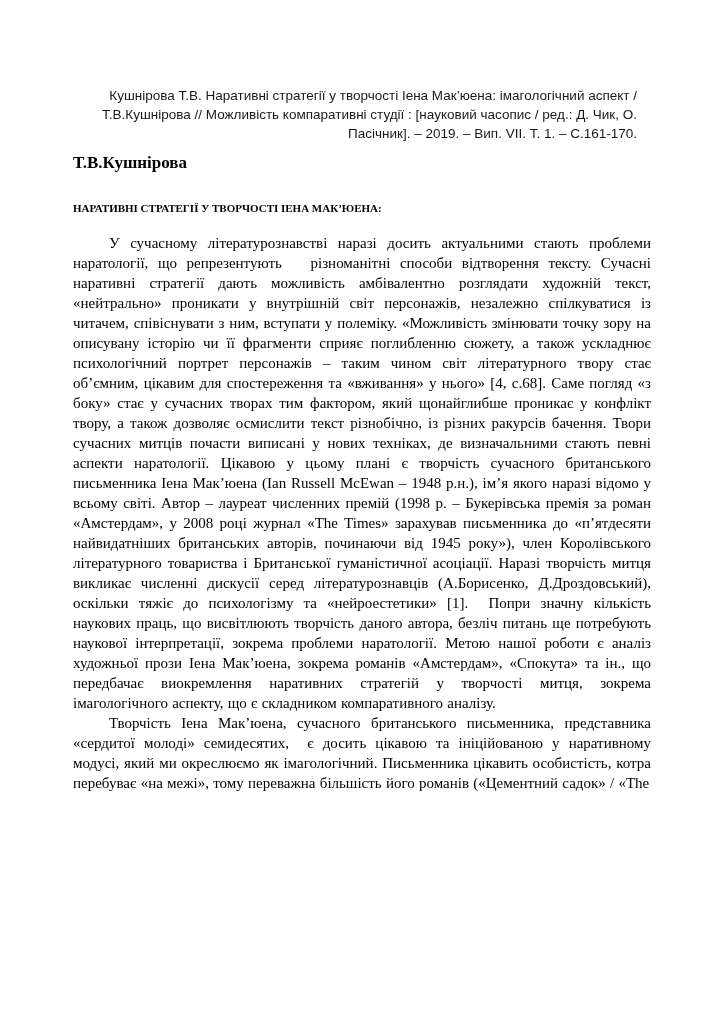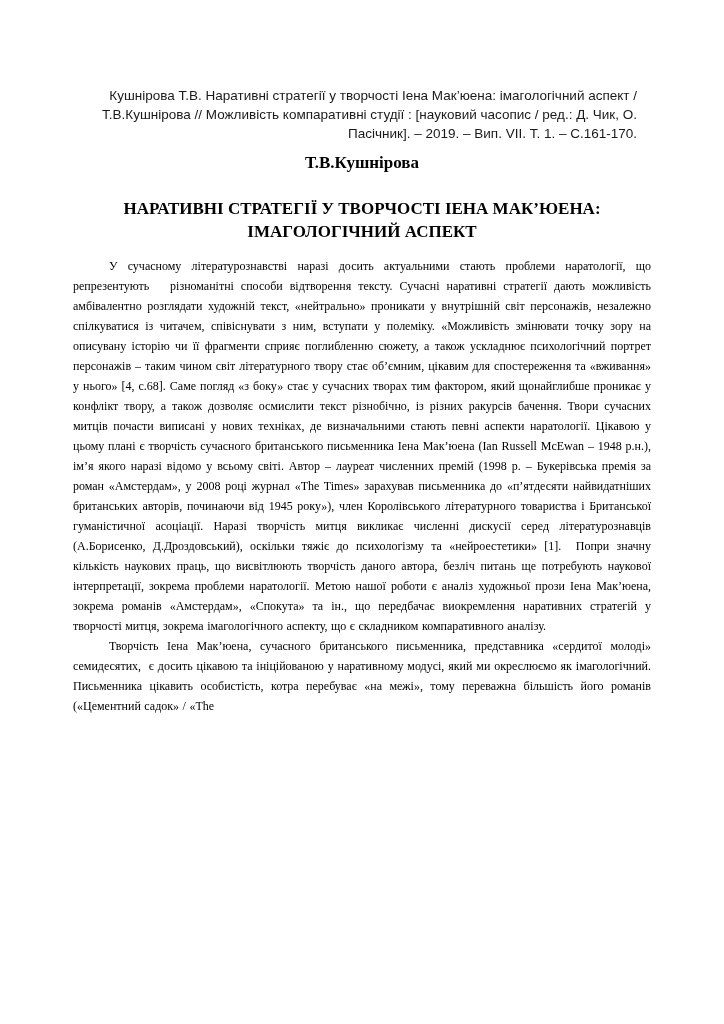--- a/index.html
+++ b/index.html
@@ -19,37 +19,37 @@
     line-height: 19px;
     color: #1a1a1a;
     text-align: right;
     padding-right: 14px;
   }
   .author {
     font-family: "Liberation Serif", serif;
     font-weight: bold;
     font-size: 17px;
     line-height: 22px;
-    text-align: center;
+    text-align: left;
     margin-top: 9px;
   }
   .title {
     font-family: "Liberation Serif", serif;
     font-weight: bold;
-    font-size: 17px;
+    font-size: 11px;
     line-height: 23px;
-    text-align: center;
+    text-align: left;
     margin-top: 23px;
   }
   .body-text {
     margin-top: 13px;
   }
   .body-text p {
     font-family: "Liberation Serif", serif;
-    font-size: 12px;
+    font-size: 15px;
     line-height: 20px;
     text-align: justify;
     text-indent: 36px;
     margin: 0;
     word-spacing: 0.5px;
   }
 </style>
 </head>
 <body>
 
@@ -58,21 +58,20 @@
   <div class="citation">
     <div>Кушнірова Т.В. Наративні стратегії у творчості Іена Мак’юена: імагологічний аспект /</div>
     <div>Т.В.Кушнірова // Можливість компаративні студії : [науковий часопис / ред.: Д. Чик, О.</div>
     <div>Пасічник]. – 2019. – Вип. VII. Т. 1. – С.161-170.</div>
   </div>
 
   <div class="author">Т.В.Кушнірова</div>
 
   <div class="title">
     <div>НАРАТИВНІ СТРАТЕГІЇ У ТВОРЧОСТІ ІЕНА МАК’ЮЕНА:</div>
-    <div>ІМАГОЛОГІЧНИЙ АСПЕКТ</div>
   </div>
 
   <div class="body-text">
     <p>У сучасному літературознавстві наразі досить актуальними стають проблеми наратології, що репрезентують &nbsp; різноманітні способи відтворення тексту. Сучасні наративні стратегії дають можливість амбівалентно розглядати художній текст, «нейтрально» проникати у внутрішній світ персонажів, незалежно спілкуватися із читачем, співіснувати з ним, вступати у полеміку. «Можливість змінювати точку зору на описувану історію чи її фрагменти сприяє поглибленню сюжету, а також ускладнює психологічний портрет персонажів – таким чином світ літературного твору стає об’ємним, цікавим для спостереження та «вживання» у нього» [4, с.68]. Саме погляд «з боку» стає у сучасних творах тим фактором, який щонайглибше проникає у конфлікт твору, а також дозволяє осмислити текст різнобічно, із різних ракурсів бачення. Твори сучасних митців почасти виписані у нових техніках, де визначальними стають певні аспекти наратології. Цікавою у цьому плані є творчість сучасного британського письменника Іена Мак’юена (Ian Russell McEwan – 1948 р.н.), ім’я якого наразі відомо у всьому світі. Автор – лауреат численних премій (1998 р. – Букерівська премія за роман «Амстердам», у 2008 році журнал «The Times» зарахував письменника до «п’ятдесяти найвидатніших британських авторів, починаючи від 1945 року»), член Королівського літературного товариства і Британської гуманістичної асоціації. Наразі творчість митця викликає численні дискусії серед літературознавців (А.Борисенко, Д.Дроздовський), оскільки тяжіє до психологізму та «нейроестетики» [1]. &nbsp;Попри значну кількість наукових праць, що висвітлюють творчість даного автора, безліч питань ще потребують наукової інтерпретації, зокрема проблеми наратології. Метою нашої роботи є аналіз художньої прози Іена Мак’юена, зокрема романів «Амстердам», «Спокута» та ін., що передбачає виокремлення наративних стратегій у творчості митця, зокрема імагологічного аспекту, що є складником компаративного аналізу.</p>
     <p>Творчість Іена Мак’юена, сучасного британського письменника, представника «сердитої молоді» семидесятих, &nbsp;є досить цікавою та ініційованою у наративному модусі, який ми окреслюємо як імагологічний. Письменника цікавить особистість, котра перебуває «на межі», тому переважна більшість його романів («Цементний садок» / «The</p>
   </div>
 
 </div>
 
 </body></html>

